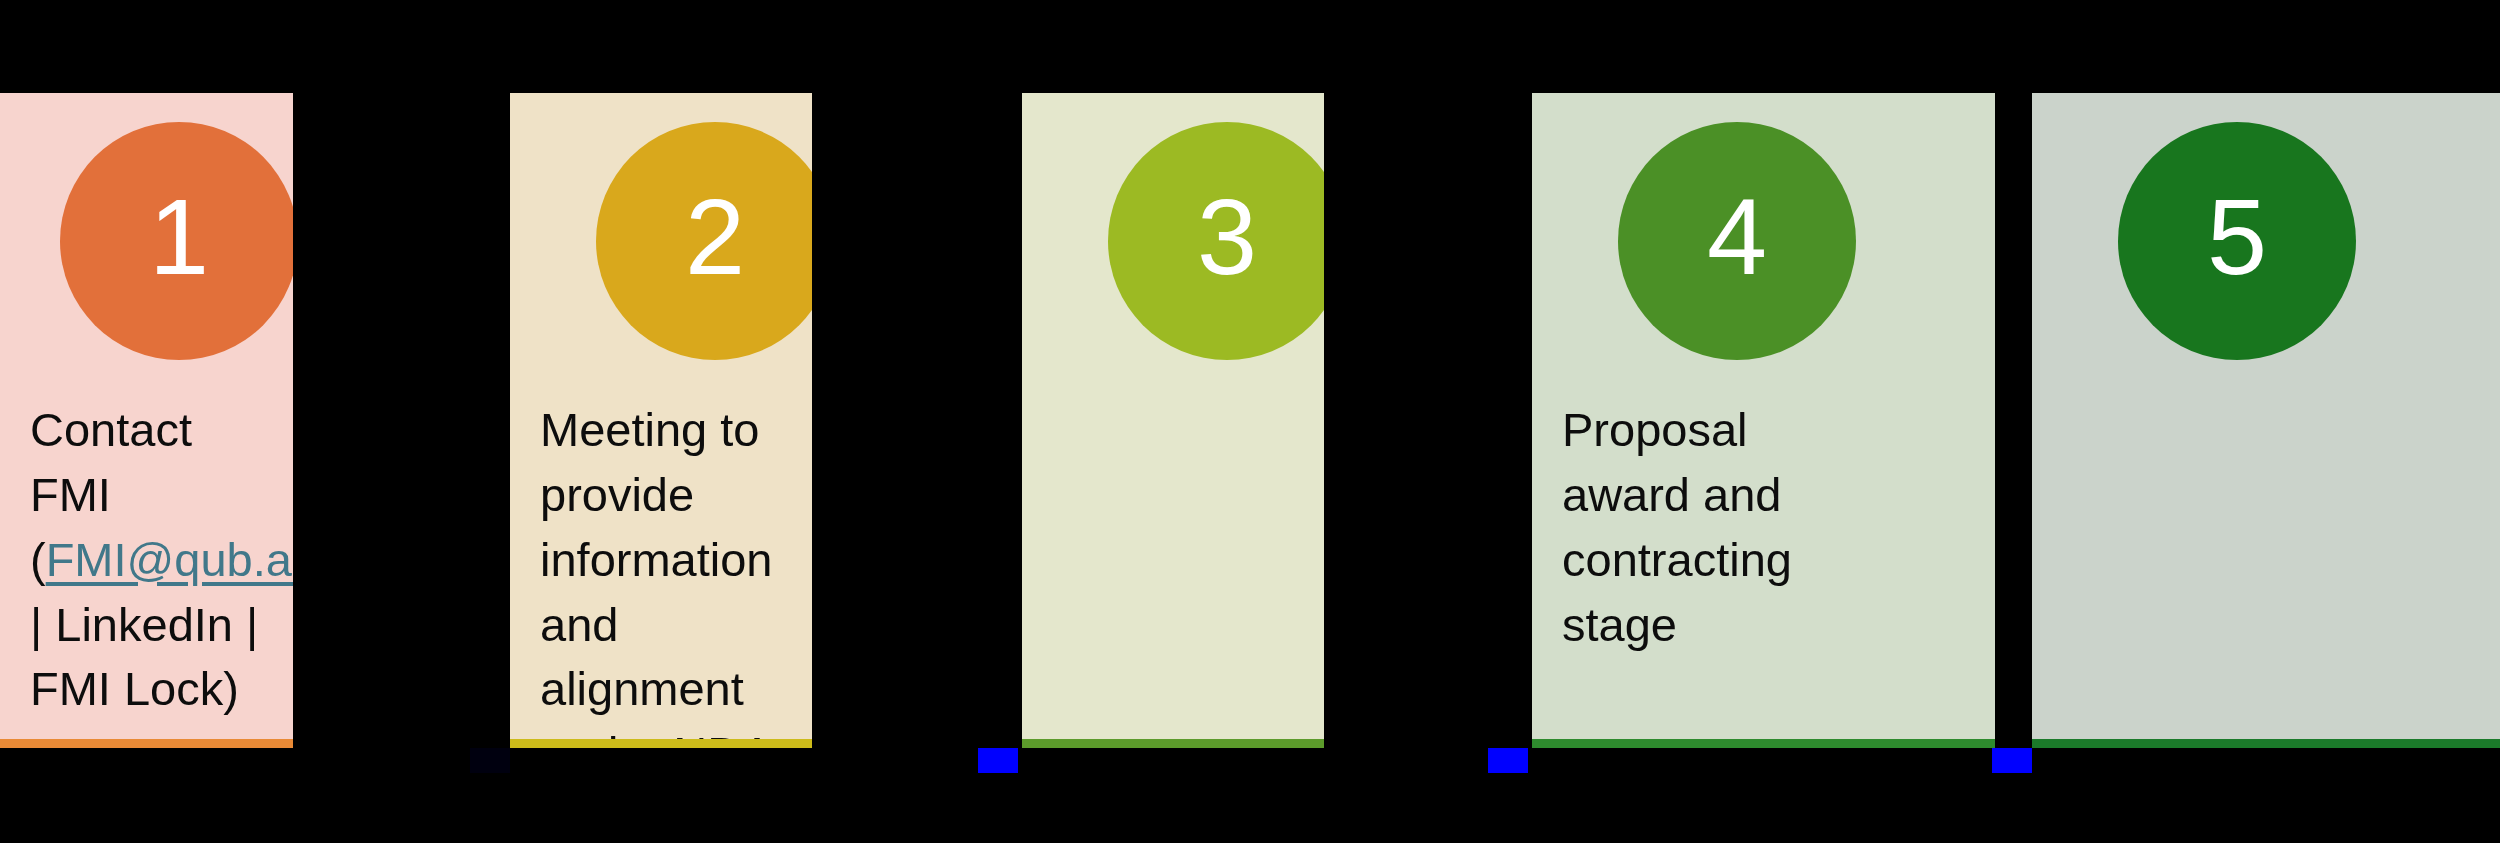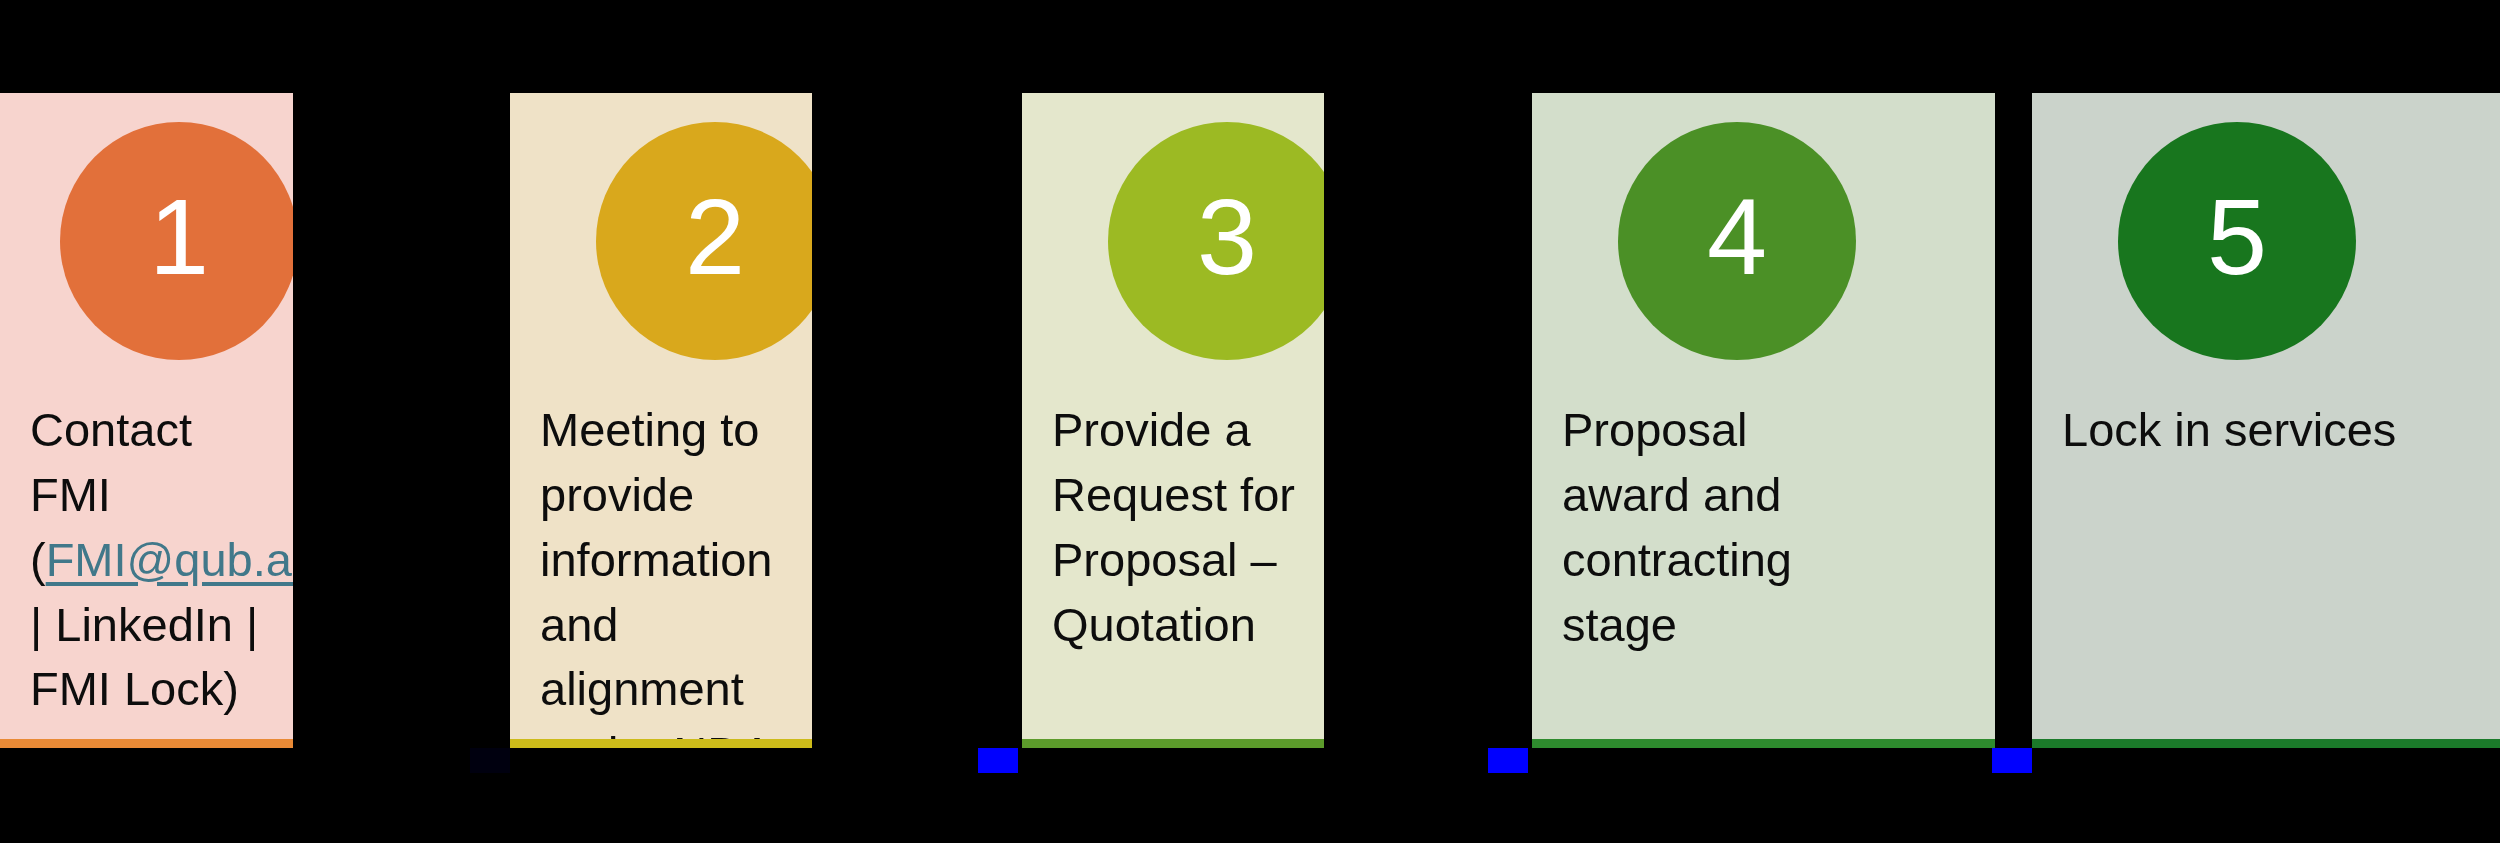--- a/index.html
+++ b/index.html
@@ -107,37 +107,35 @@
       <span class="badge-number">2</span>
     </div>
     <div class="card-text" id="text-2">Meeting to provide information and alignment under NDA</div>
     <div class="card-bottom-rule" id="rule-2" style="background: rgb(205, 187, 26);"></div>
   </div>
 
   <div class="step-card" id="card-3" style="left: 1022px; width: 302px; background: rgb(228, 231, 204);">
     <div class="badge" id="badge-3" style="background: rgb(156, 186, 35);">
       <span class="badge-number">3</span>
     </div>
-    <div class="card-text" id="text-3">Provide a Request for Proposal – Quotation</div>
     <div class="card-bottom-rule" id="rule-3" style="background: rgb(92, 155, 43);"></div>
   </div>
 
   <div class="step-card" id="card-4" style="left: 1532px; width: 463px; background: rgb(211, 222, 203);">
     <div class="badge" id="badge-4" style="background: rgb(75, 144, 38);">
       <span class="badge-number">4</span>
     </div>
     <div class="card-text" id="text-4" style="right:124px;">Proposal award and contracting stage</div>
     <div class="card-bottom-rule" id="rule-4" style="background: rgb(46, 139, 46);"></div>
   </div>
 
   <div class="step-card" id="card-5" style="left: 2032px; width: 468px; background: rgb(203, 211, 203);">
     <div class="badge" id="badge-5" style="background: rgb(24, 118, 30);">
       <span class="badge-number">5</span>
     </div>
-    <div class="card-text" id="text-5">Lock in services</div>
     <div class="card-bottom-rule" id="rule-5" style="background: rgb(27, 122, 42);"></div>
   </div>
 
   <div class="handle dark" style="left: 470px; top: 748px; background: rgb(0, 0, 15);"></div>
   <div class="handle bright" style="left: 978px; top: 748px; background: rgb(0, 0, 255);"></div>
   <div class="handle bright" style="left: 1488px; top: 748px; background: rgb(0, 0, 255);"></div>
   <div class="handle bright" style="left: 1992px; top: 748px; background: rgb(0, 0, 255);"></div>
 
 </div>
 

